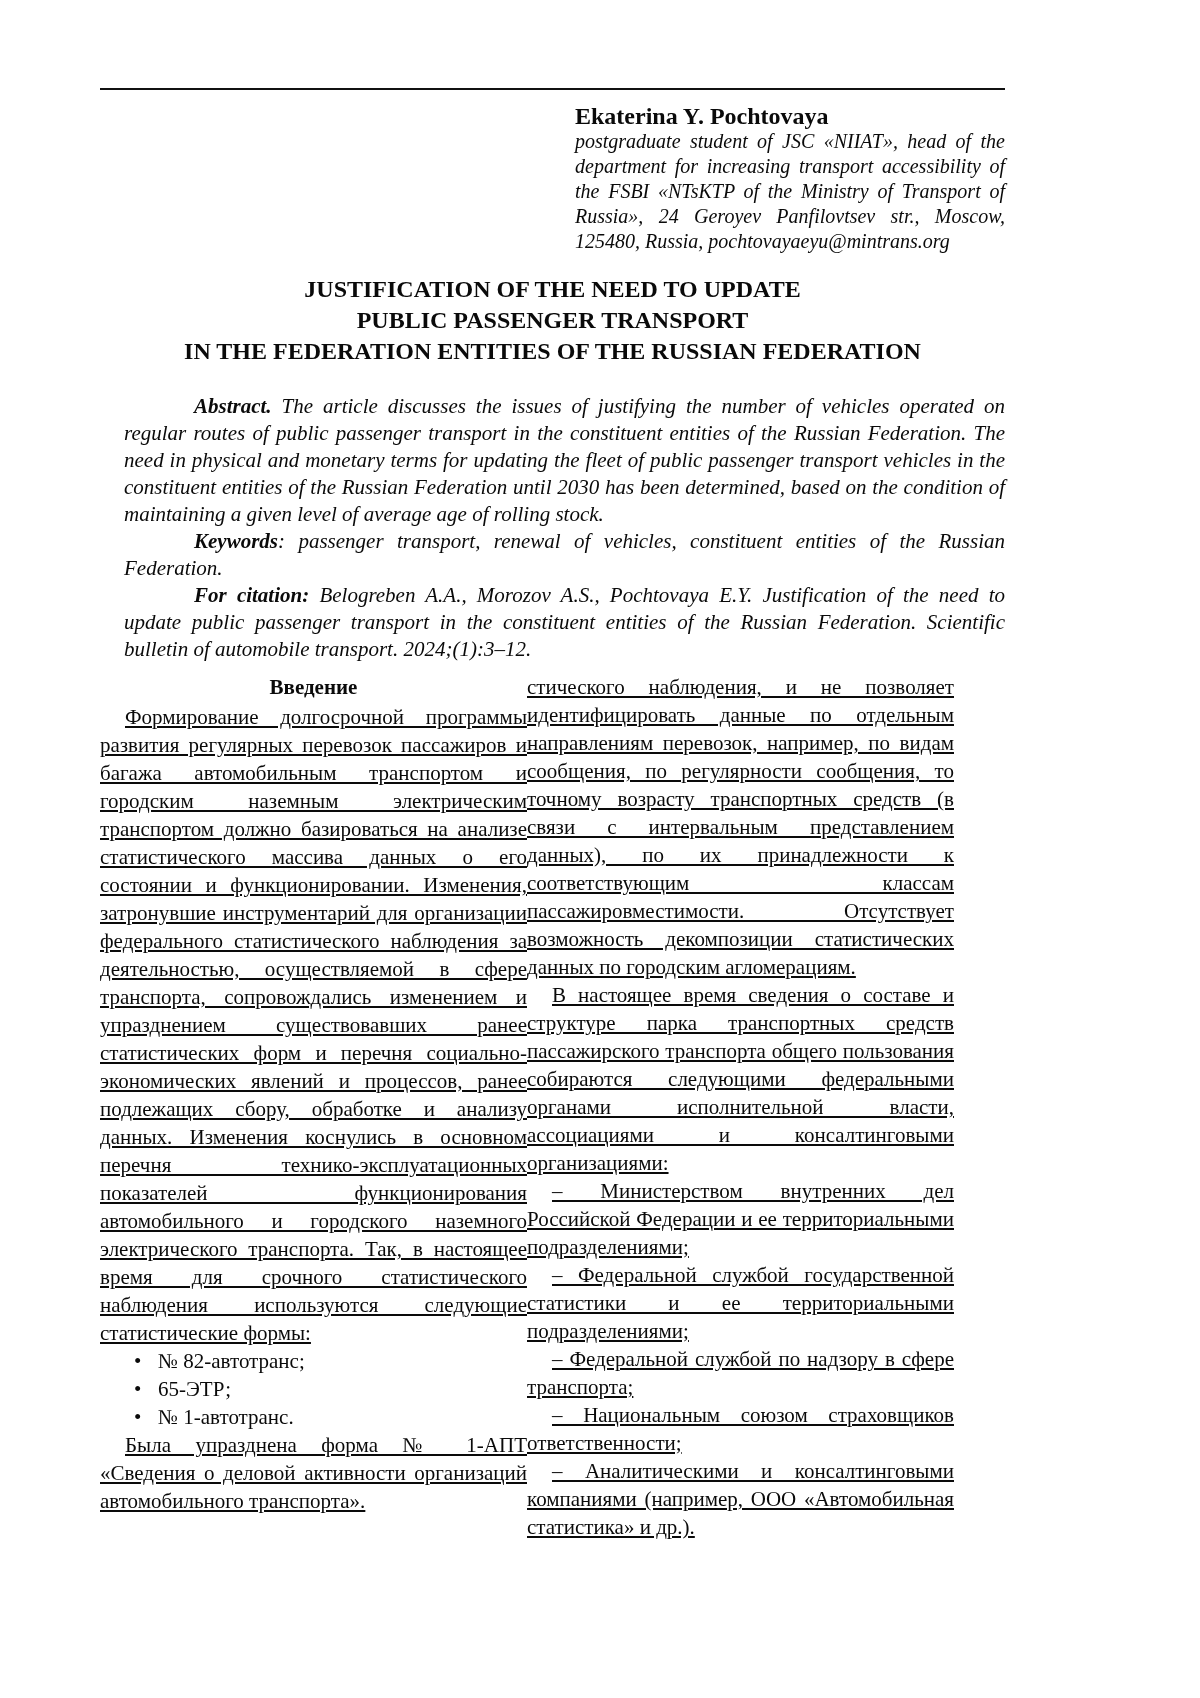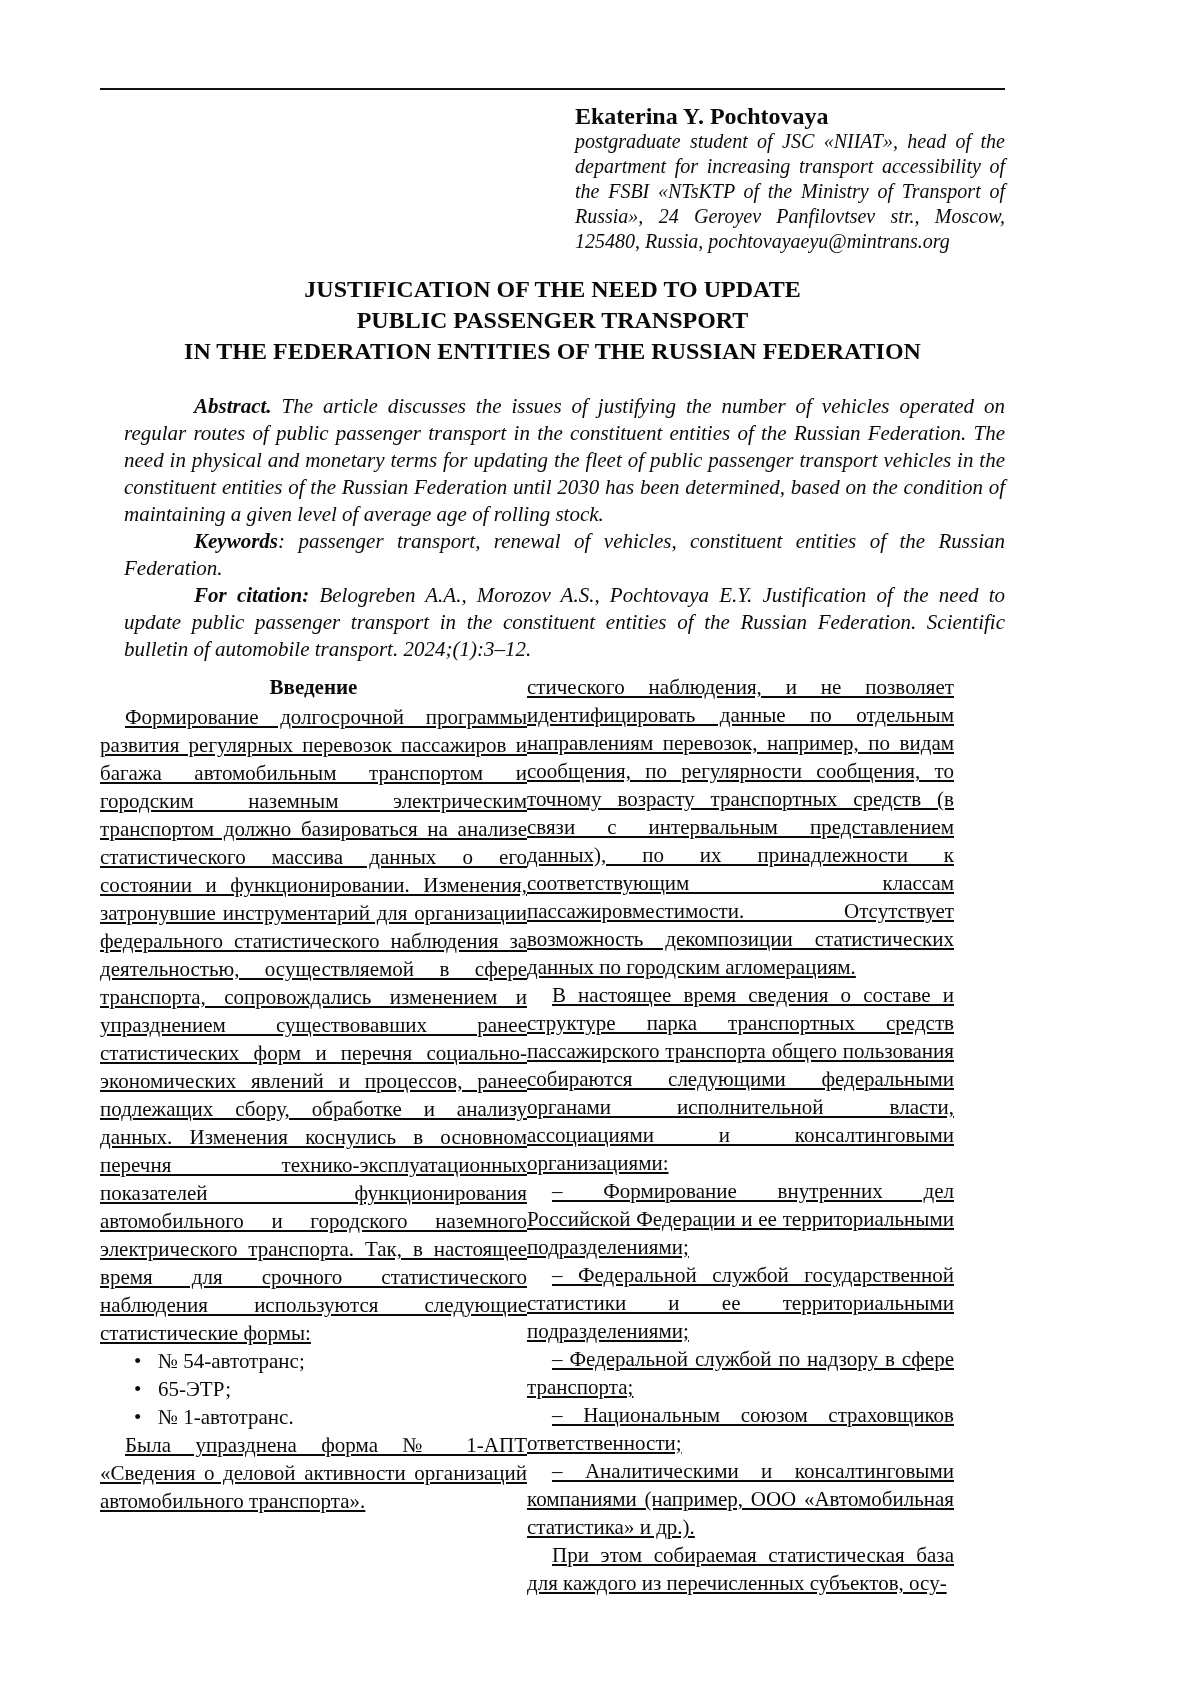--- a/index.html
+++ b/index.html
@@ -114,33 +114,32 @@
     <p class="meta-para"><span class="label">Keywords</span><span>: passenger transport, renewal of vehicles, constituent entities of the Russian Federation.</span></p>
     <p class="meta-para"><span class="label">For citation:</span><span> Belogreben A.A., Morozov A.S., Pochtovaya E.Y. Justification of the need to update public passenger transport in the constituent entities of the Russian Federation. Scientific bulletin of automobile transport. 2024;(1):3–12.</span></p>
   </div>
 
   <div class="columns">
 
     <div class="col">
       <h2 class="section-heading">Введение</h2>
       <p class="body-para">Формирование долгосрочной программы развития регулярных перевозок пассажиров и багажа автомобильным транспортом и городским наземным электрическим транспортом должно базироваться на анализе статистического массива данных о его состоянии и функционировании. Изменения, затронувшие инструментарий для организации федерального статистического наблюдения за деятельностью, осуществляемой в сфере транспорта, сопровождались изменением и упразднением существовавших ранее статистических форм и перечня социально-экономических явлений и процессов, ранее подлежащих сбору, обработке и анализу данных. Изменения коснулись в основном перечня технико-эксплуатационных показателей функционирования автомобильного и городского наземного электрического транспорта. Так, в настоящее время для срочного статистического наблюдения используются следующие статистические формы:</p>
       <ul class="forms-list">
-        <li><span class="bullet-marker">•</span><span>№ 54-автотранс;</span></li>
+        <li><span class="bullet-marker">•</span><span>№ 82-автотранс;</span></li>
         <li><span class="bullet-marker">•</span><span>65-ЭТР;</span></li>
         <li><span class="bullet-marker">•</span><span>№ 1-автотранс.</span></li>
       </ul>
       <p class="body-para">Была упразднена форма № 1-АПТ «Сведения о деловой активности организаций автомобильного транспорта».</p>
     </div>
 
     <div class="col">
       <p class="body-para no-indent">стического наблюдения, и не позволяет идентифицировать данные по отдельным направлениям перевозок, например, по видам сообщения, по регулярности сообщения, то точному возрасту транспортных средств (в связи с интервальным представлением данных), по их принадлежности к соответствующим классам пассажировместимости. Отсутствует возможность декомпозиции статистических данных по городским агломерациям.</p>
       <p class="body-para">В настоящее время сведения о составе и структуре парка транспортных средств пассажирского транспорта общего пользования собираются следующими федеральными органами исполнительной власти, ассоциациями и консалтинговыми организациями:</p>
-      <p class="body-para">– Формирование внутренних дел Российской Федерации и ее территориальными подразделениями;</p>
+      <p class="body-para">– Министерством внутренних дел Российской Федерации и ее территориальными подразделениями;</p>
       <p class="body-para">– Федеральной службой государственной статистики и ее территориальными подразделениями;</p>
       <p class="body-para">– Федеральной службой по надзору в сфере транспорта;</p>
       <p class="body-para">– Национальным союзом страховщиков ответственности;</p>
       <p class="body-para">– Аналитическими и консалтинговыми компаниями (например, ООО «Автомобильная статистика» и др.).</p>
-      <p class="body-para">При этом собираемая статистическая база для каждого из перечисленных субъектов, осу-</p>
     </div>
 
   </div>
 
 </div>
 
 </body></html>

